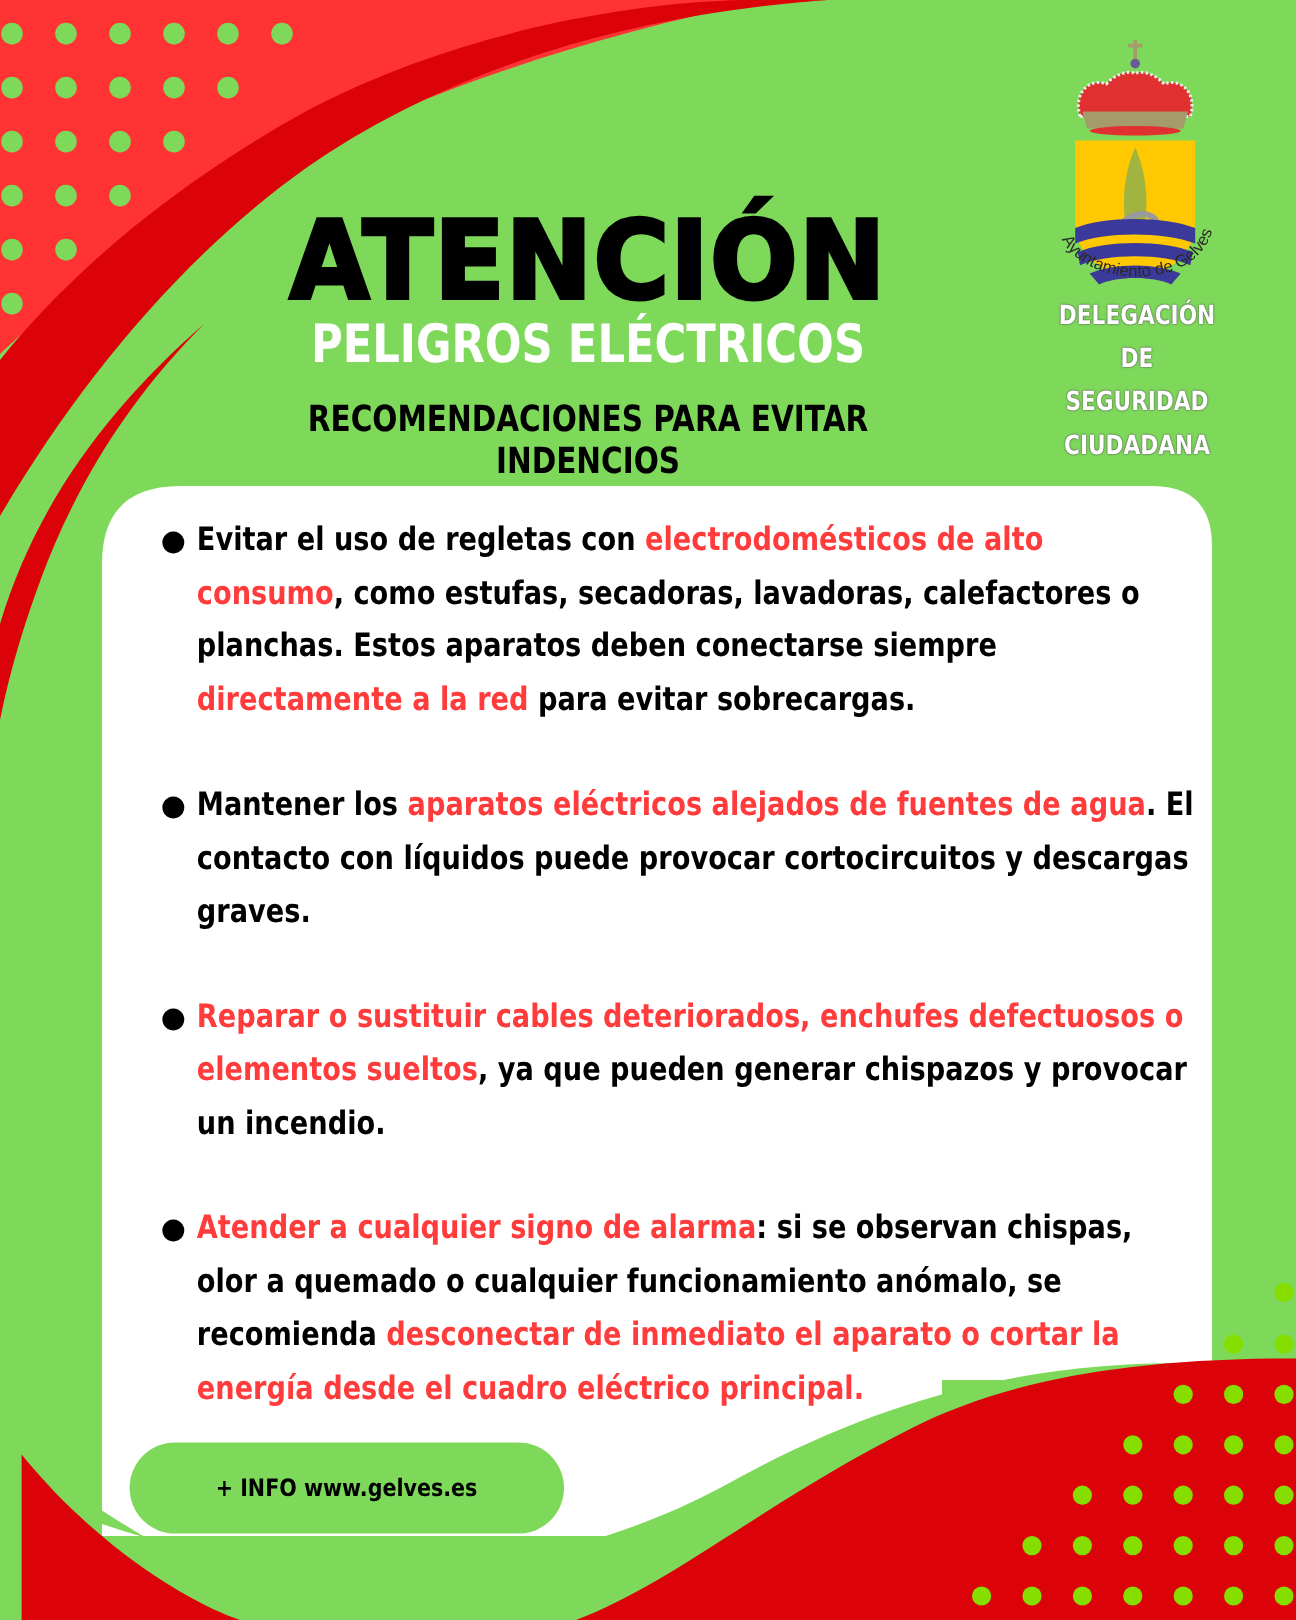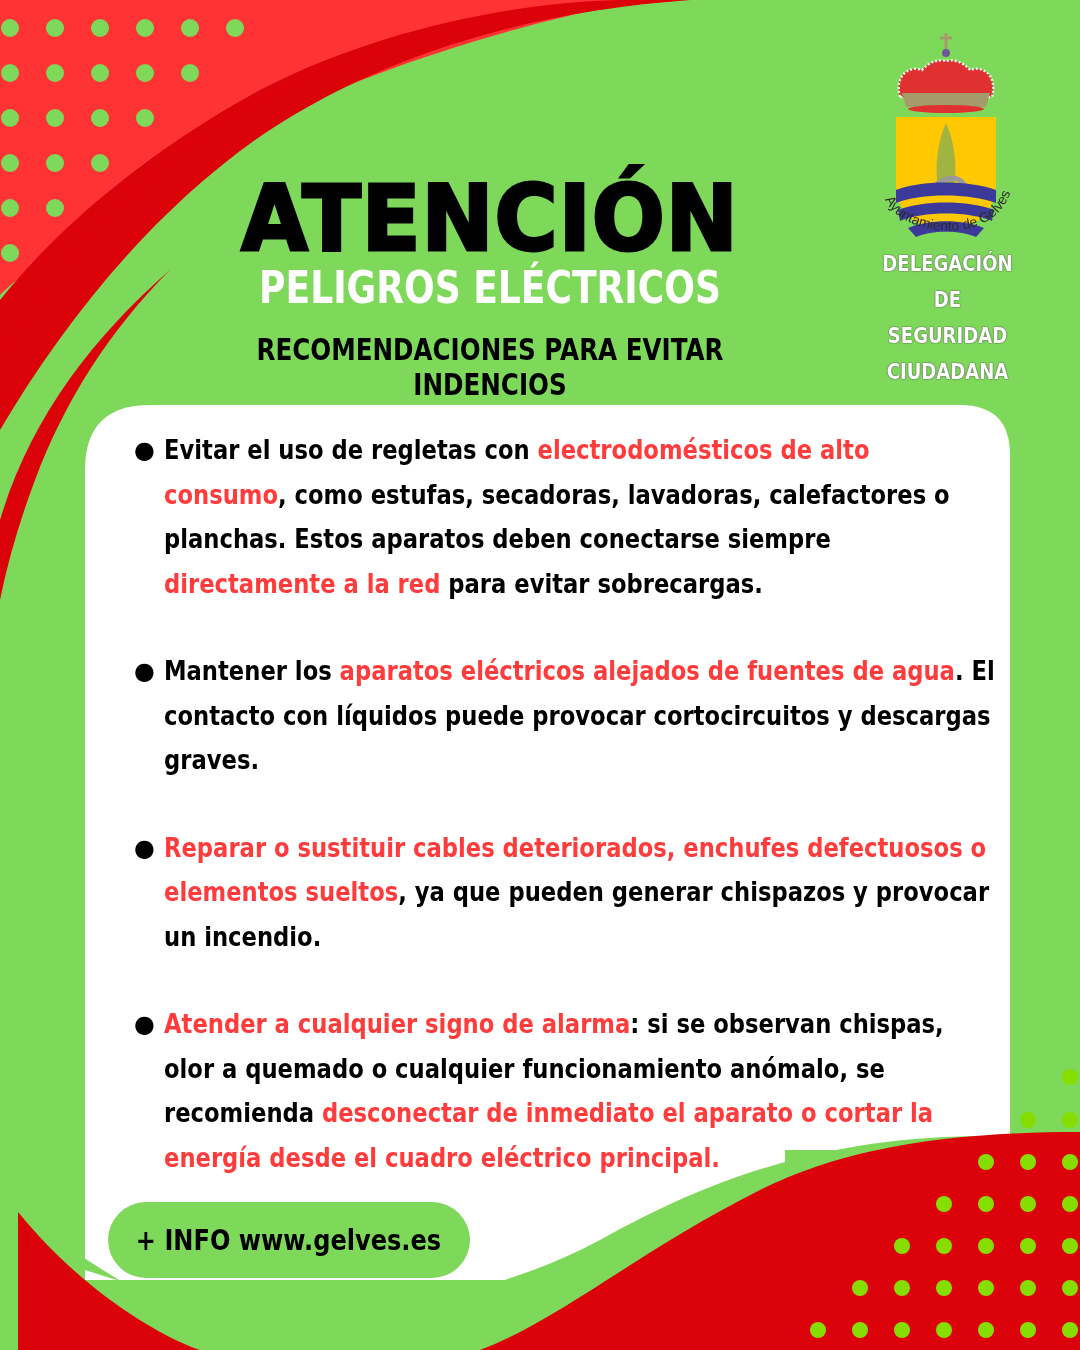--- a/index.html
+++ b/index.html
@@ -32,21 +32,21 @@
     position: absolute; left: 128px; top: 428px; width: 850px; z-index: 3;
     font-family: "DejaVu Sans", sans-serif; font-weight: bold; font-size: 27px; line-height: 44.5px; color: #000;
   }
   .item { position: relative; padding-left: 36px; margin-bottom: 43px; }
   .bullet { position: absolute; left: 6px; top: 0; font-size: 24px; }
   .txt { display: block; transform: scaleX(0.84); transform-origin: left top; width: 990px; }
   .hl { color: #ff3b3b; }
   .info-pill {
     position: absolute; left: 108px; top: 1202px; width: 362px; height: 76px; border-radius: 38px;
     background: #7ed95a; z-index: 4; display: flex; align-items: center; justify-content: center;
-    font-family: "DejaVu Sans", sans-serif; font-weight: bold; font-size: 28px; color: #000;
+    font-family: "DejaVu Sans", sans-serif; font-weight: bold; font-size: 20px; color: #000;
   }
   .info-pill span { display: inline-block; transform: scaleX(0.86); white-space: nowrap; }
 </style>
 </head>
 <body>
 
 <svg class="bg-svg" viewBox="0 0 1080 1350" xmlns="http://www.w3.org/2000/svg">
 
   <path d="M0,0 L640,0 C440,40 260,110 130,200 C70,240 25,270 0,295 Z" fill="#ff3333"></path>
 

